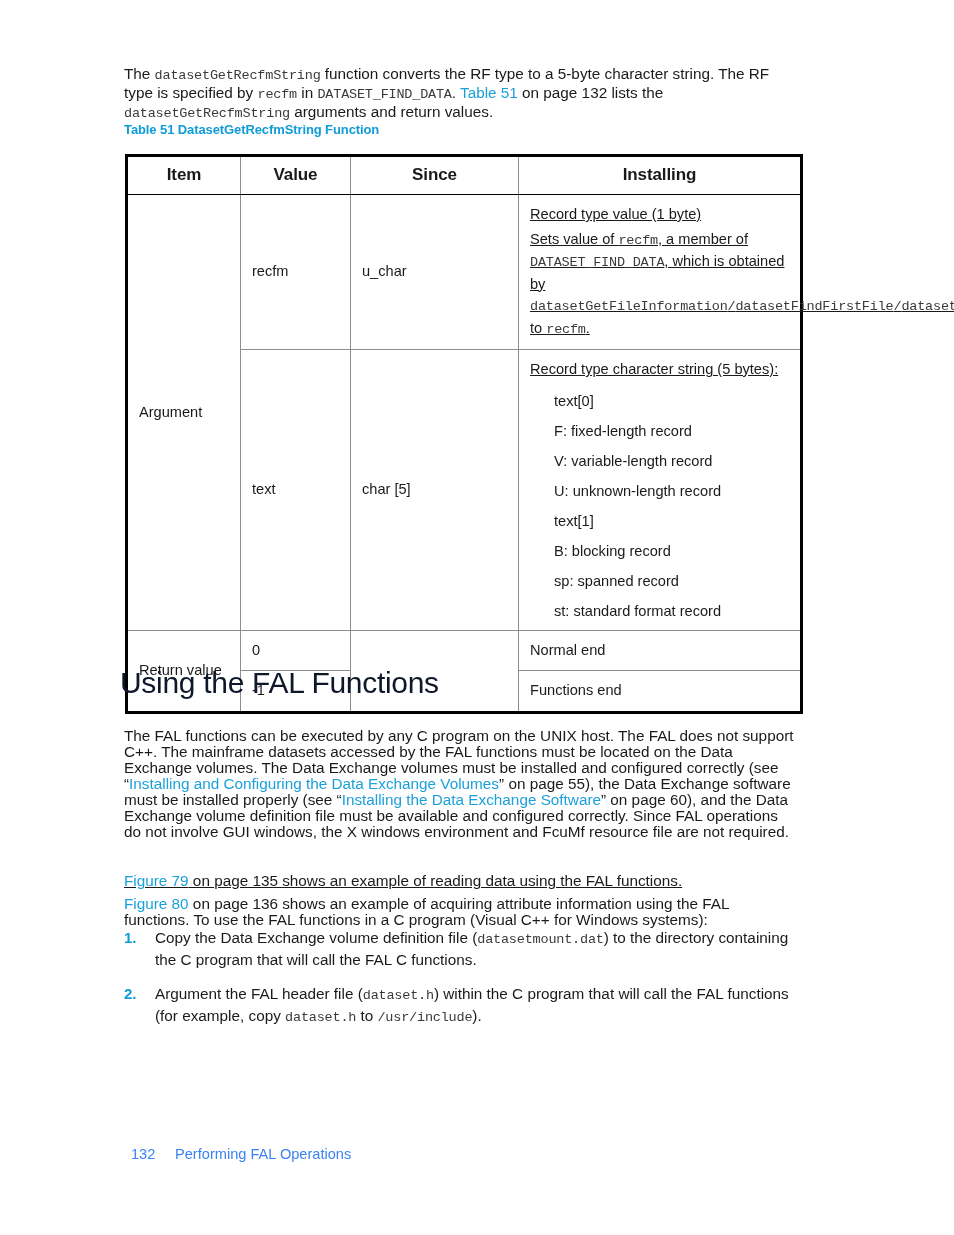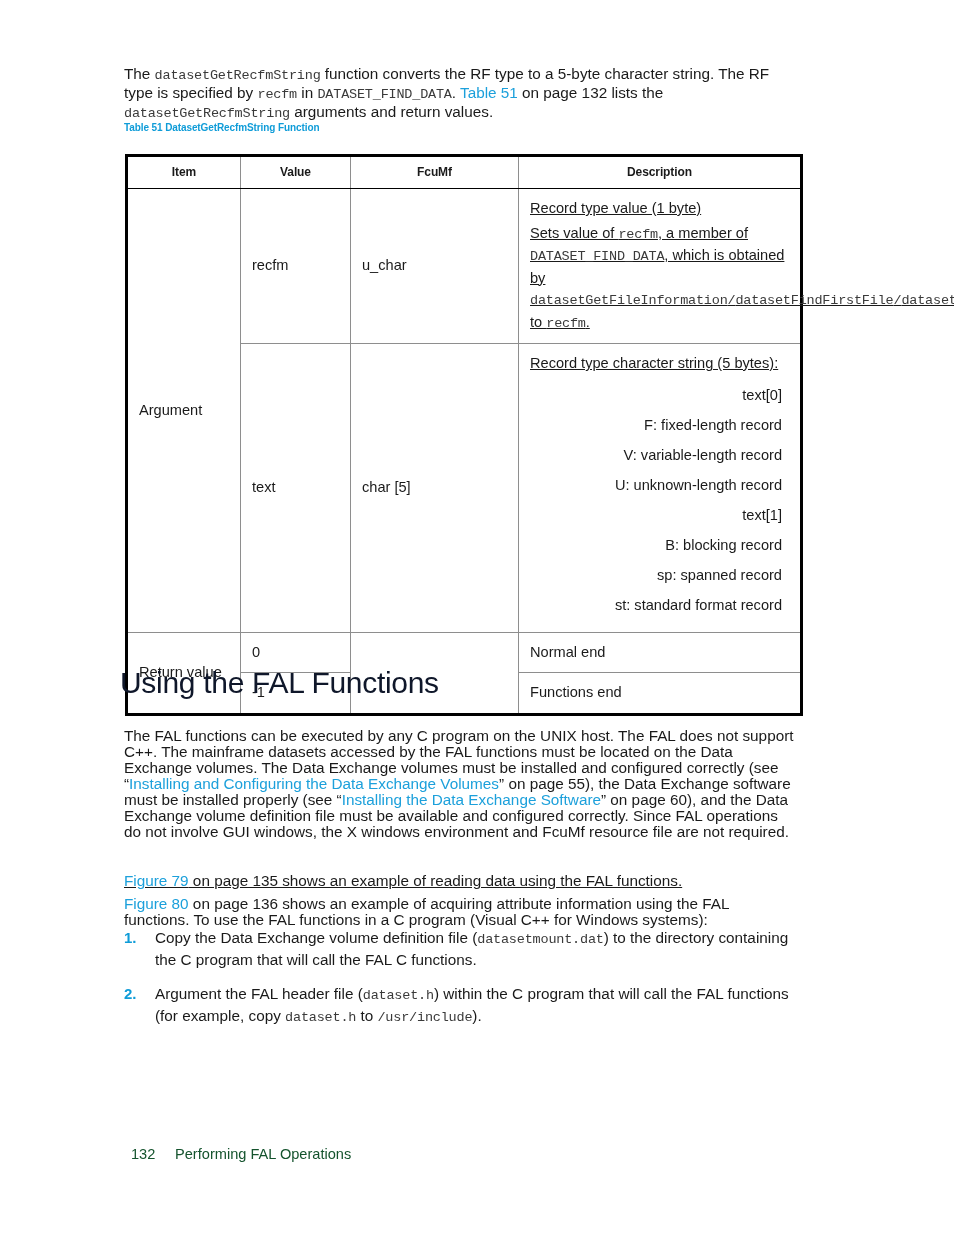--- a/index.html
+++ b/index.html
@@ -44,21 +44,21 @@
     font-size: 15.3px;
     line-height: 17px;
     color: #1a1a1a;
   }
 
   
   .tbl-caption {
     position: absolute;
     left: 124px;
     top: 122px;
-    font-size: 10px;
+    font-size: 13px;
     font-weight: bold;
     color: #0F9CD8;
     letter-spacing: -0.1px;
   }
 
   
   .tbl-wrap {
     position: absolute;
     left: 125px;
     top: 154px;
@@ -72,45 +72,44 @@
   }
   table.doc td, table.doc th {
     border: 1px solid #8e8e8e;
     vertical-align: top;
     padding: 0;
   }
   table.doc thead th {
     border-bottom: 1px solid #000;
     border-top: none;
     text-align: center;
-    font-size: 12px;
+    font-size: 17px;
     font-weight: bold;
     padding: 8px 0 9px 0;
     letter-spacing: -0.1px;
   }
   .cell {
     padding: 9px 10px 9px 11px;
     font-size: 14.6px;
     line-height: 21.5px;
   }
   .cell-mid {
     padding: 9px 10px 9px 11px;
     font-size: 14.6px;
     line-height: 21.5px;
   }
   .desc p {
     margin: 0 0 3px 0;
     text-decoration: underline;
   }
   .desc p:last-child { margin-bottom: 0; }
   .sublist {
-    margin: 8px;
+    margin: 0;
     padding: 0;
     list-style: none;
-    text-align: right;
   }
   .sublist li {
     padding-left: 24px;
     margin-top: 11px;
     line-height: 19px;
   }
 
   
   col.c-item  { width: 114px; }
   col.c-value { width: 110px; }
@@ -164,21 +163,21 @@
     font-weight: bold;
     font-size: 15px;
   }
 
   
   .footer {
     position: absolute;
     left: 131px;
     top: 1146px;
     font-size: 14.6px;
-    color: #14532d;
+    color: #3b82f6;
   }
   .footer .pg { display: inline-block; width: 44px; }
   .footer .ttl { font-style: normal; }
 </style>
 </head>
 <body>
 
 <div class="page">
 
   <p class="intro"><span>The </span><span class="mono">datasetGetRecfmString</span><span> function converts the RF type to a 5-byte character string. The RF type is specified by </span><span class="mono">recfm</span><span> in </span><span class="mono">DATASET_FIND_DATA</span><span>. </span><a class="lnk" href="#" style="text-decoration:none">Table 51</a><span> on page 132 lists the </span><span class="mono">datasetGetRecfmString</span><span> arguments and return values.</span></p>
@@ -190,22 +189,22 @@
       <colgroup>
         <col class="c-item">
           <col class="c-value">
           <col class="c-type">
           <col class="c-desc">
       </colgroup>
       <thead>
         <tr>
           <th>Item</th>
           <th>Value</th>
-          <th>FcuMf</th>
-          <th>Description</th>
+          <th>Since</th>
+          <th>Installing</th>
         </tr>
       </thead>
       <tbody>
 
         <tr>
           <td rowspan="2" style="vertical-align:middle">
             <div class="cell">Argument</div>
           </td>
           <td style="vertical-align:middle">
             <div class="cell-mid">recfm</div>

